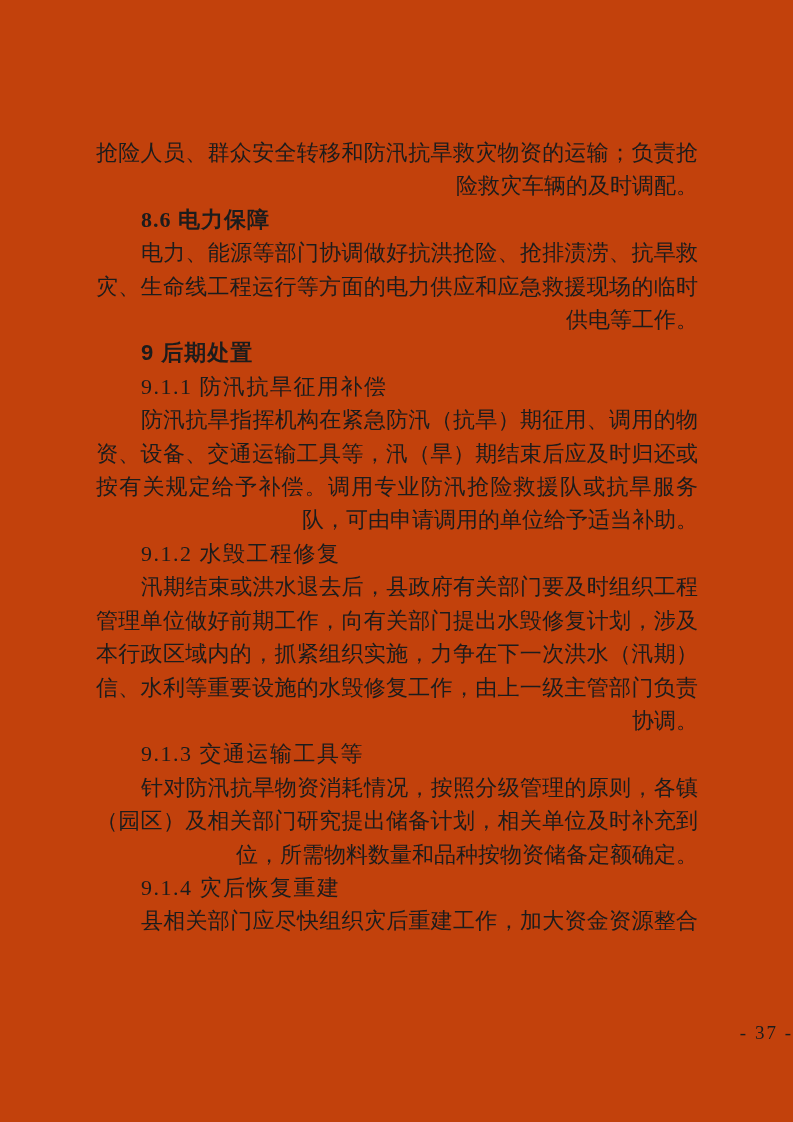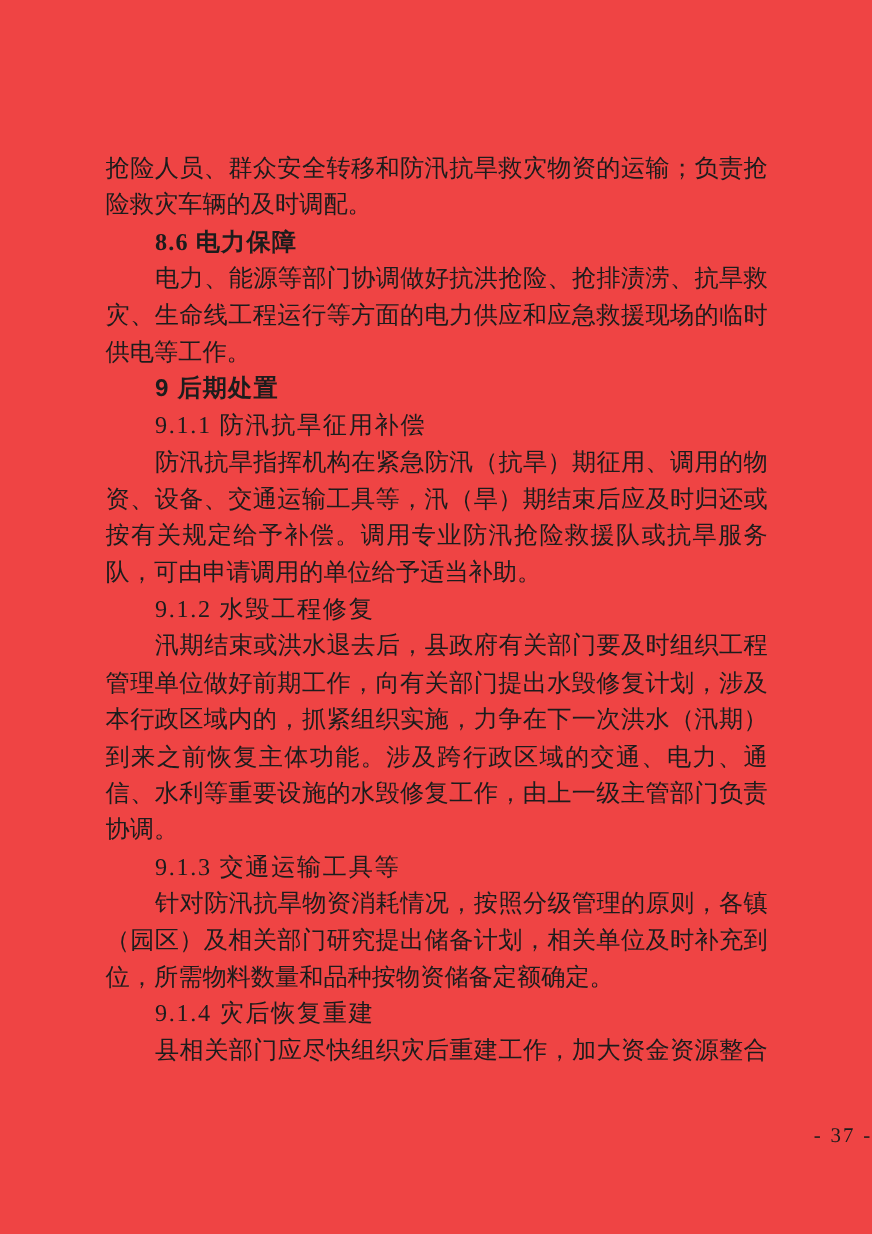--- a/index.html
+++ b/index.html
@@ -7,42 +7,42 @@
     width:793px;height:1122px;
     background:#ffffff;
     font-family:"Liberation Serif","DejaVu Serif",serif;
     color:#1c1c1c;
     overflow:hidden;
     position:relative;
   }
   .page{
     position:relative;
     width:793px;height:1122px;
-    background:#ef4444;
+    background:#c2410c;
   }
   .content{
     position:absolute;
     left:96px;top:136px;
     width:602px;
   }
   .content p{
     margin:0;
     font-size:22px;
     line-height:33.4px;
     white-space:normal;
   }
   
   .jfull{
     text-align:justify;
     text-align-last:justify;
     text-justify:inter-character;
   }
   
   .jend{
-    text-align:left;
+    text-align:right;
     font-family:Liberation Serif, serif;
   }
   
   .ind{
     text-indent:45px;
     font-family:Liberation Serif, serif;
   }
   
   .h1{
     font-family:"Liberation Sans","DejaVu Sans",sans-serif;
@@ -87,21 +87,20 @@
     <p class="h1">9 后期处置</p>
     <p class="h3">9.1.1 防汛抗旱征用补偿</p>
     <p class="jfull ind">防汛抗旱指挥机构在紧急防汛（抗旱）期征用、调用的物</p>
     <p class="jfull">资、设备、交通运输工具等，汛（旱）期结束后应及时归还或</p>
     <p class="jfull">按有关规定给予补偿。调用专业防汛抢险救援队或抗旱服务</p>
     <p class="jend">队，可由申请调用的单位给予适当补助。</p>
     <p class="h3">9.1.2 水毁工程修复</p>
     <p class="jfull ind">汛期结束或洪水退去后，县政府有关部门要及时组织工程</p>
     <p class="jfull">管理单位做好前期工作，向有关部门提出水毁修复计划，涉及</p>
     <p class="jfull">本行政区域内的，抓紧组织实施，力争在下一次洪水（汛期）</p>
-    <p class="jfull">到来之前恢复主体功能。涉及跨行政区域的交通、电力、通</p>
     <p class="jfull">信、水利等重要设施的水毁修复工作，由上一级主管部门负责</p>
     <p class="jend">协调。</p>
     <p class="h3">9.1.3 交通运输工具等</p>
     <p class="jfull ind">针对防汛抗旱物资消耗情况，按照分级管理的原则，各镇</p>
     <p class="jfull">（园区）及相关部门研究提出储备计划，相关单位及时补充到</p>
     <p class="jend">位，所需物料数量和品种按物资储备定额确定。</p>
     <p class="h3">9.1.4 灾后恢复重建</p>
     <p class="jfull ind">县相关部门应尽快组织灾后重建工作，加大资金资源整合</p>
   </div>
 

